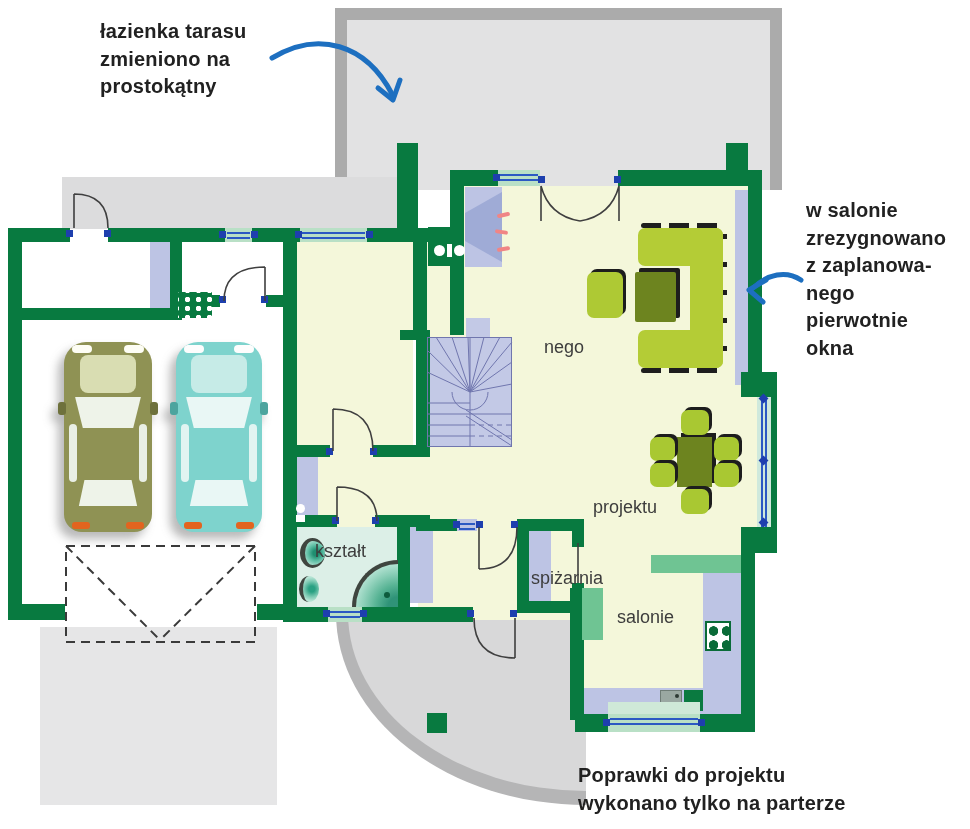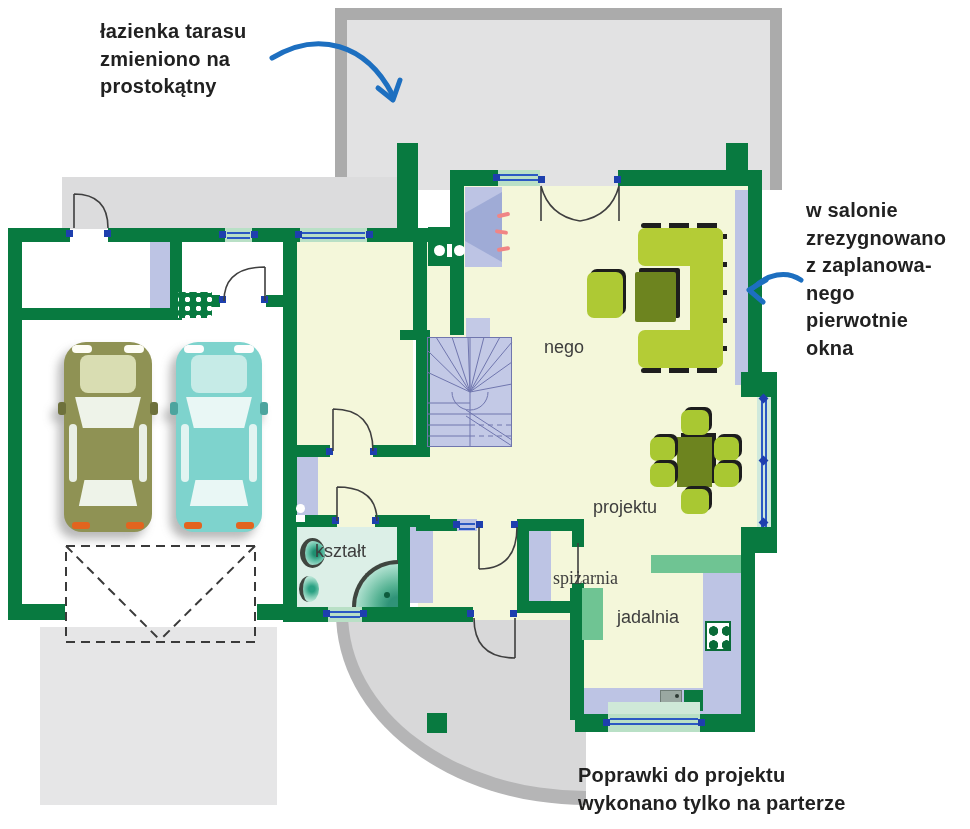--- a/index.html
+++ b/index.html
@@ -247,22 +247,22 @@
     <g stroke="#1d6fc0" stroke-width="5" fill="none" stroke-linecap="round">
       <path d="M272,58 C318,30 366,44 392,94"></path>
       <path d="M393,100 L378,88 M393,100 L400,80"></path>
       <path d="M801,280 C786,270 768,274 753,288"></path>
       <path d="M749,290 L766,280 M749,290 L763,302"></path>
     </g>
   </svg>
 
   <span class="rl" style="left:544px;top:337px;">nego</span>
   <span class="rl" style="left:593px;top:497px;">projektu</span>
-  <span class="rl" style="left:617px;top:607px;">jadalnia</span>
-  <span class="rl" style="left:553px;top:568px;font-family:Liberation Serif, serif;">spiżarnia</span>
+  <span class="rl" style="left:617px;top:607px;">salonie</span>
+  <span class="rl" style="left:531px;top:568px;">spiżarnia</span>
   <span class="rl" style="left:315px;top:541px;">kształt</span>
 
   <div class="note" style="left:100px;top:18px;width:220px;">łazienka tarasu
 zmieniono na
 prostokątny</div>
   <div class="note" style="left:806px;top:197px;width:168px;">w salonie
 zrezygnowano
 z zaplanowa-
 nego
 pierwotnie

